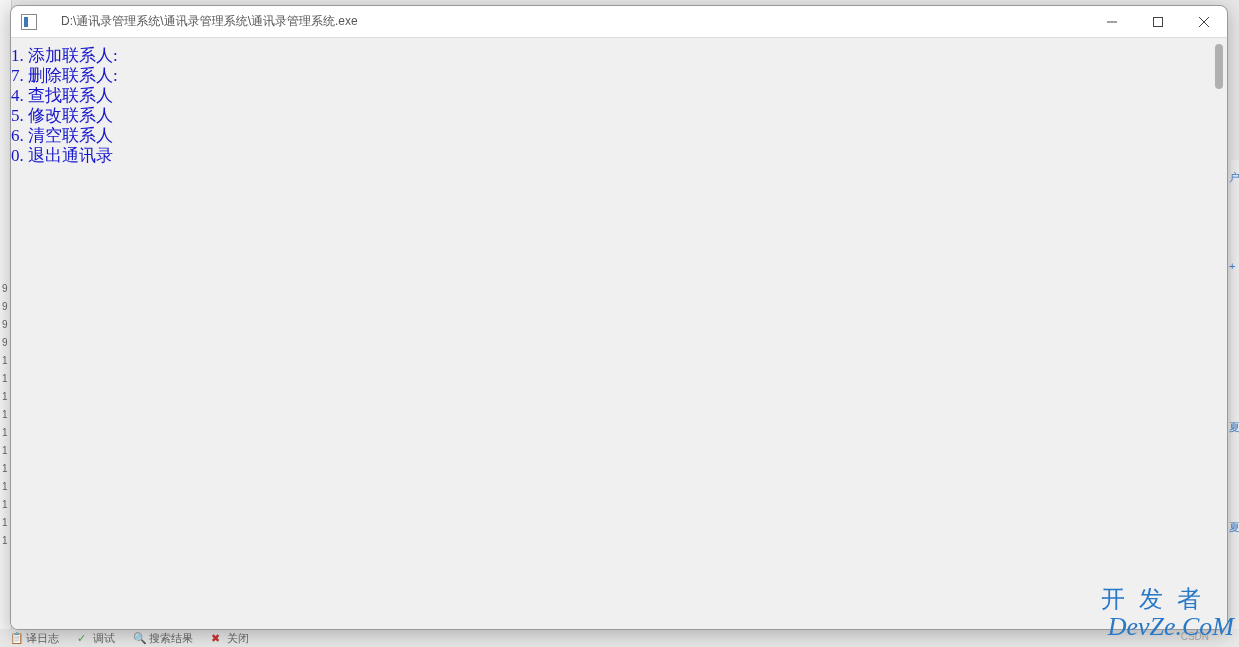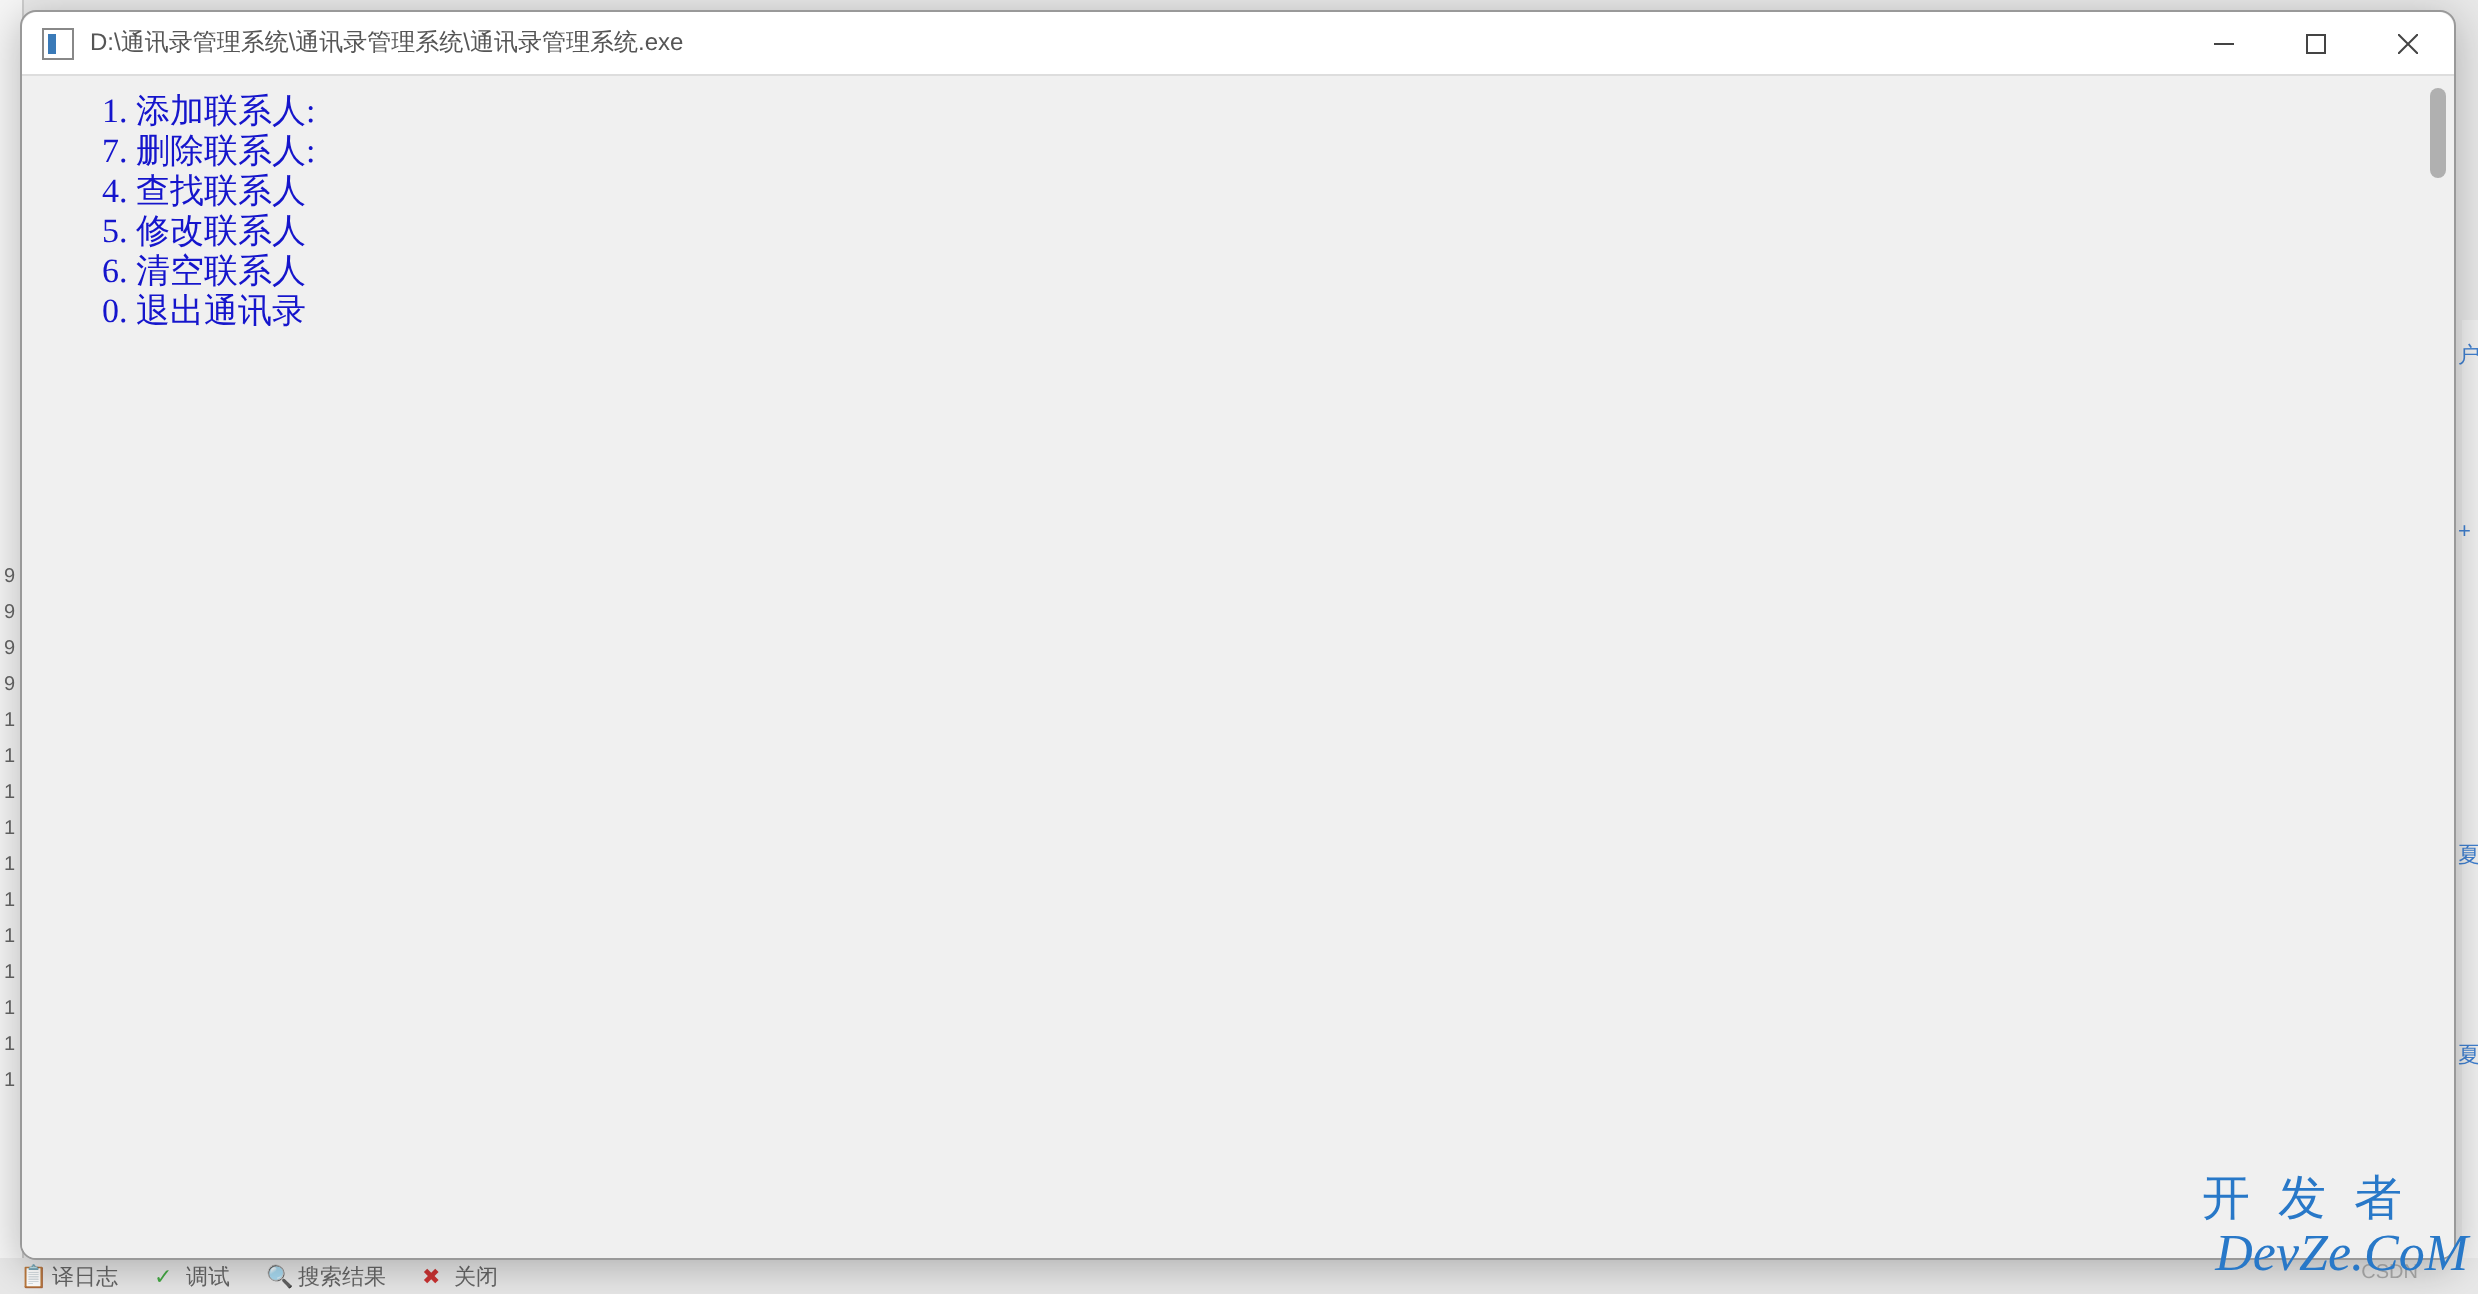--- a/index.html
+++ b/index.html
@@ -76,20 +76,21 @@
       box-shadow: 0 4px 20px rgba(0,0,0,0.25);
       overflow: hidden;
     }
     .titlebar {
       height: 32px;
       background: #ffffff;
       display: flex;
       align-items: center;
       border-bottom: 1px solid #ddd;
       border-radius: 8px 8px 0 0;
+      gap: 16px;
     }
     .titlebar-icon {
       width: 16px;
       height: 16px;
       margin-left: 10px;
       margin-right: 8px;
       background: #fff;
       border: 1px solid #888;
       position: relative;
     }
@@ -132,21 +133,20 @@
       padding: 8px 0 0 0;
       overflow-y: auto;
     }
     .menu-line {
       font-family: "SimSun", "NSimSun", serif;
       font-size: 17px;
       color: #1515cc;
       line-height: 20px;
       padding-left: 0px;
       white-space: nowrap;
-      margin-left: 40px;
     }
     .scrollbar {
       position: absolute;
       right: 2px;
       top: 6px;
       width: 14px;
       height: calc(100% - 12px);
     }
     .scrollbar-thumb {
       position: absolute;

